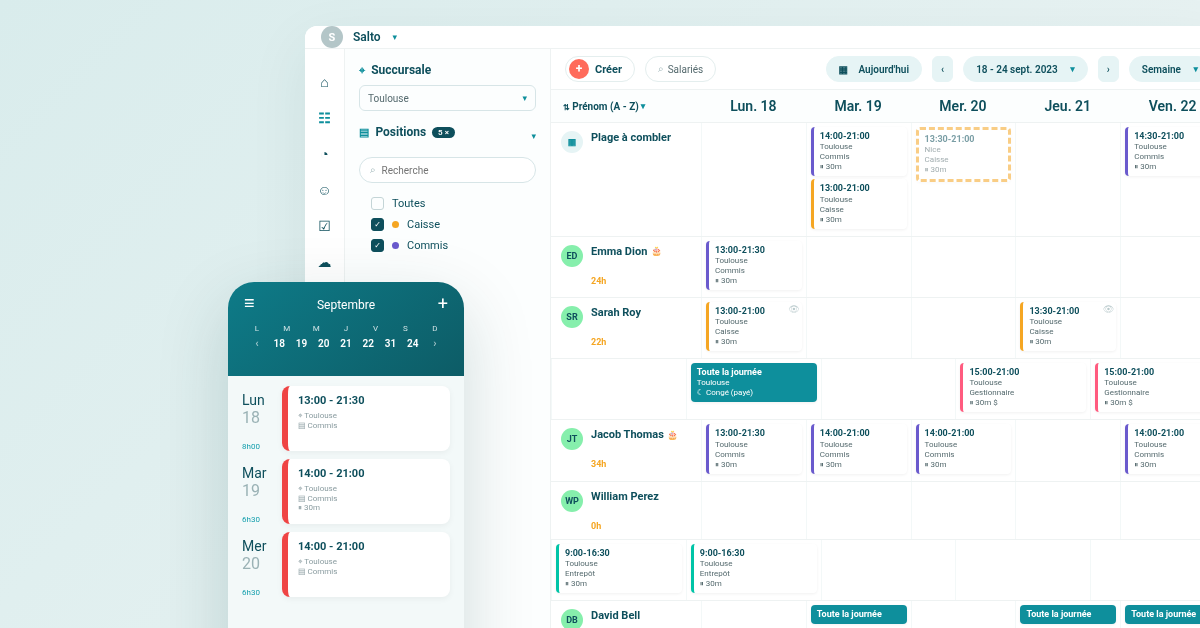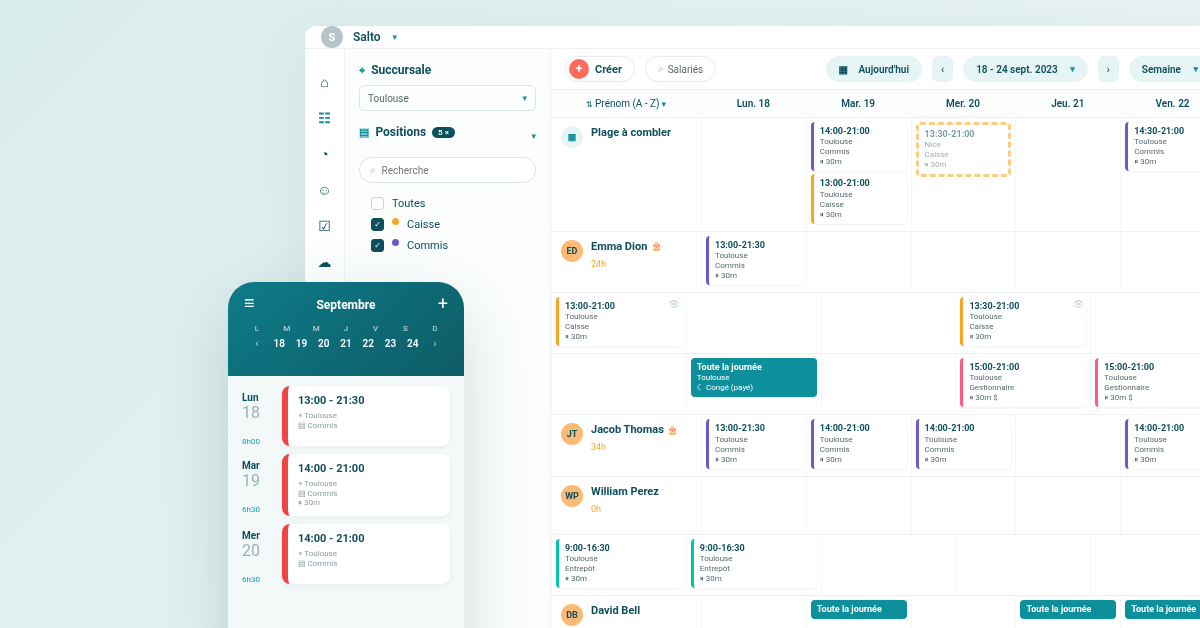--- a/index.html
+++ b/index.html
@@ -18,68 +18,68 @@
 .reset{font-size:10px;color:#16a0ae;font-weight:600}
 .sect-label{font-size:12px;font-weight:700;color:#0e4f5c;display:flex;align-items:center;gap:6px;margin-bottom:8px}
 .sect-label .pin{color:#0e8f9c;font-size:11px}
 .select{height:26px;border:1px solid #d7e5e7;border-radius:6px;font-size:10px;color:#556a6e;padding:0 8px;display:flex;align-items:center;justify-content:space-between;margin-bottom:14px}
 .pos-hd{display:flex;align-items:center;justify-content:space-between}
 .pos-left{display:flex;align-items:center;gap:6px}
 .badge{background:#0e4f5c;color:#fff;font-size:8px;padding:1px 6px;border-radius:8px;font-weight:600}
 .search{height:26px;border:1px solid #d7e5e7;background:#fff;border-radius:14px;display:flex;align-items:center;padding:0 10px;gap:6px;margin:10px 0}
 .search input{border:0;outline:0;font-size:10px;flex:1;color:#556a6e}
 .mag{color:#9ab2b5;font-size:10px}
-.chk-row{display:flex;gap:8px;font-size:11px;color:#0e4f5c;padding:4px 12px}
+.chk-row{display:flex;align-items:center;gap:8px;font-size:11px;color:#0e4f5c;padding:4px 12px}
 .chk{width:13px;height:13px;border:1.5px solid #c4d5d7;border-radius:3px;display:flex;align-items:center;justify-content:center;font-size:8px;color:#fff}
 .chk.on{background:#0e4f5c;border-color:#0e4f5c}
 .dot{width:7px;height:7px;border-radius:50%}
 .sched{flex:1;display:flex;flex-direction:column}
 .tool{height:40px;display:flex;align-items:center;padding:0 14px;gap:10px}
 .btn-create{height:26px;background:#fff;border:1px solid #e4eeee;border-radius:14px;display:flex;align-items:center;padding:0 12px 0 3px;gap:6px;font-size:11px;font-weight:700;color:#0e4f5c}
 .plus-circ{width:20px;height:20px;border-radius:50%;background:#ff6b5b;color:#fff;display:flex;align-items:center;justify-content:center;font-size:12px;font-weight:700}
 .pill{height:26px;border:1px solid #e4eeee;background:#fff;border-radius:14px;display:flex;align-items:center;padding:0 12px;font-size:10px;color:#556a6e;gap:4px}
 .spacer{flex:1}
 .pill.accent{background:#e6f4f5;border-color:#e6f4f5;color:#0e4f5c;font-weight:600}
 .pill.sq{padding:0 8px;border-radius:6px}
 .grid-hd{display:flex;border-top:1px solid #eef2f2;border-bottom:1px solid #eef2f2;background:#fcfefe}
-.col-emp{width:150px;padding:8px 12px;font-size:10px;color:#0e4f5c;font-weight:400;display:flex;align-items:center;justify-content:center}
-.day-col{flex:1;text-align:center;font-size:10px;font-weight:600;color:#0e4f5c;padding:8px 0}
+.col-emp{width:150px;padding:8px 12px;font-size:10px;color:#0e4f5c;font-weight:700;display:flex;align-items:center;justify-content:flex-start}
+.day-col{flex:1;text-align:center;font-size:14px;font-weight:600;color:#0e4f5c;padding:8px 0}
 .lane{display:flex;border-bottom:1px solid #eef2f2;min-height:58px}
 .lane .emp{width:150px;padding:8px 10px;display:flex;align-items:flex-start;gap:8px}
-.avatar{width:22px;height:22px;border-radius:50%;background:#fdba74;font-size:9px;display:flex;align-items:center;justify-content:center;color:#0e4f5c;font-weight:700;flex-shrink:0}
+.avatar{width:22px;height:22px;border-radius:50%;background:#86efac;font-size:9px;display:flex;align-items:center;justify-content:center;color:#0e4f5c;font-weight:700;flex-shrink:0}
 .emp-name{font-size:11px;font-weight:700;color:#0e4f5c;display:flex;align-items:center;gap:4px}
-.emp-h{font-size:9px;font-weight:400;color:#f5a623;margin-top:6px}
+.emp-h{font-size:9px;font-weight:700;color:#f5a623;margin-top:18px}
 .cell{flex:1;padding:4px;border-left:1px solid #f3f8f8;position:relative}
 .shift{border-radius:4px;background:#fff;box-shadow:0 1px 3px rgba(0,0,0,.06);border-left:3px solid;padding:4px 6px;font-size:8px;color:#556a6e;margin-bottom:3px;line-height:1.25}
 .shift.teal{background:#0e8f9c;color:#fff;border-left:0}
 .shift.faded{opacity:.55;border-style:dashed}
 .shift .t{font-size:9px;font-weight:700;color:#0e4f5c}
 .shift.teal .t{color:#fff}
 .shift .loc,.shift .pos{display:block}
 .shift .br{display:flex;align-items:center;gap:2px}
 .bd-com{border-color:#6a5acd}
 .bd-cai{border-color:#f5a623}
 .bd-ges{border-color:#ff5b7f}
 .bd-ent{border-color:#00c4a7}
 .cake{font-size:9px;color:#7fb8bf}
 .eye{position:absolute;right:6px;top:6px;font-size:9px;color:#b8c9cb}
 
 .phone{position:absolute;left:228px;top:282px;width:236px;height:430px;background:#fff;border-radius:26px;box-shadow:0 24px 70px rgba(0,60,60,.18);overflow:hidden}
 .phone-hd{height:94px;background:linear-gradient(140deg,#0e7b88,#0d5c66);color:#fff;padding:10px 16px}
 .p-top{display:flex;justify-content:space-between;align-items:center;font-size:18px}
-.p-month{text-align:center;font-size:12px;font-weight:700;margin-top:-16px}
+.p-month{text-align:center;font-size:12px;font-weight:400;margin-top:-16px}
 .week{display:flex;justify-content:space-between;margin-top:12px;font-size:8px;padding:0 2px}
 .week span{width:22px;text-align:center;opacity:.8}
 .dates{display:flex;justify-content:space-between;align-items:center;margin-top:4px;font-size:10px;padding:0 2px}
 .dates span{width:22px;text-align:center;font-weight:600}
 .dates .navch{opacity:.6;font-size:11px}
 .p-body{padding:10px 14px;background:#f3f9f9;height:100%}
 .p-day{display:flex;gap:10px;margin-bottom:8px}
 .p-label{width:30px;padding-top:6px}
-.p-dow{font-size:10px;color:#0e4f5c;font-weight:700}
+.p-dow{font-size:14px;color:#0e4f5c;font-weight:400}
 .p-num{font-size:16px;color:#9ab2b5;font-weight:400}
 .p-dur{font-size:8px;color:#16a0ae;font-weight:400;margin-top:15px}
 .p-card{flex:1;background:#fff;border-radius:8px;box-shadow:0 2px 6px rgba(0,0,0,.05);border-left:6px solid #ef4444;padding:8px 10px;font-size:8px;color:#8a9ca0}
 .p-card .ptime{font-size:11px;font-weight:700;color:#0e4f5c;margin-bottom:4px}
 .p-card .prow{display:flex;align-items:center;gap:5px;margin-top:0}
 </style>
 </head>
 <body>
 
 <div class="desktop">
@@ -219,20 +219,27 @@
                 <span class="pos">Commis</span>
                 <span class="br">⏸ 30m</span>
               </div>
             </div>
             <div class="cell"></div>
             <div class="cell"></div>
             <div class="cell"></div>
             <div class="cell"></div>
           </div>
           <div class="lane">
+            <div class="emp">
+              <div class="avatar">SR</div>
+              <div>
+                <div class="emp-name">Sarah Roy</div>
+                <div class="emp-h">22h</div>
+              </div>
+            </div>
             <div class="cell">
               <span class="eye">👁</span>
               <div class="shift bd-cai">
                 <div class="t">13:00-21:00</div>
                 <span class="loc">Toulouse</span>
                 <span class="pos">Caisse</span>
                 <span class="br">⏸ 30m</span>
               </div>
             </div>
             <div class="cell"></div>
@@ -399,21 +406,21 @@
         <span>S</span>
         <span>D</span>
       </div>
     <div class="dates" id="m-dates">
         <span class="navch">‹</span>
         <span>18</span>
         <span>19</span>
         <span>20</span>
         <span>21</span>
         <span>22</span>
-        <span>23</span>
+        <span>31</span>
         <span>24</span>
         <span class="navch">›</span>
       </div>
   </div>
   <div class="p-body" id="m-body">
       <div class="p-day">
         <div class="p-label">
           <div class="p-dow">Lun</div>
           <div class="p-num">18</div>
           <div class="p-dur">8h00</div>

